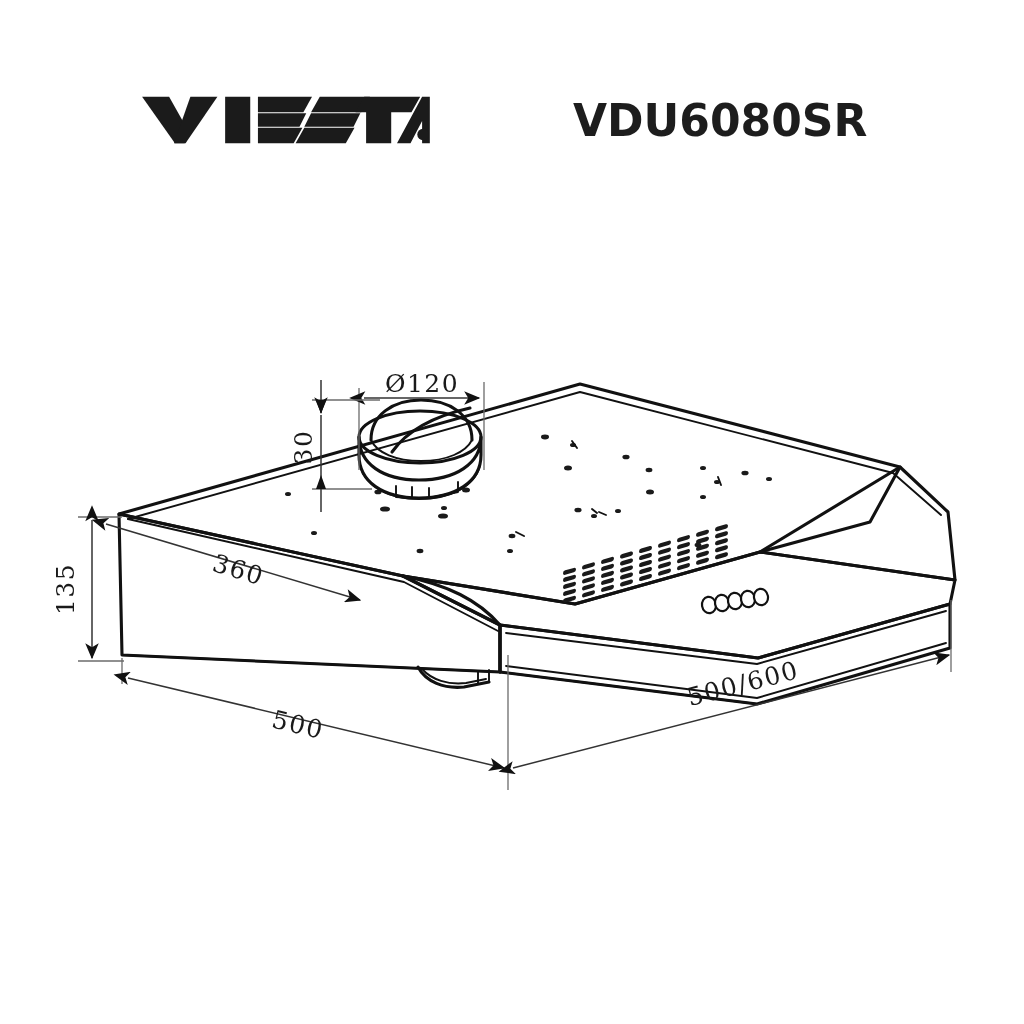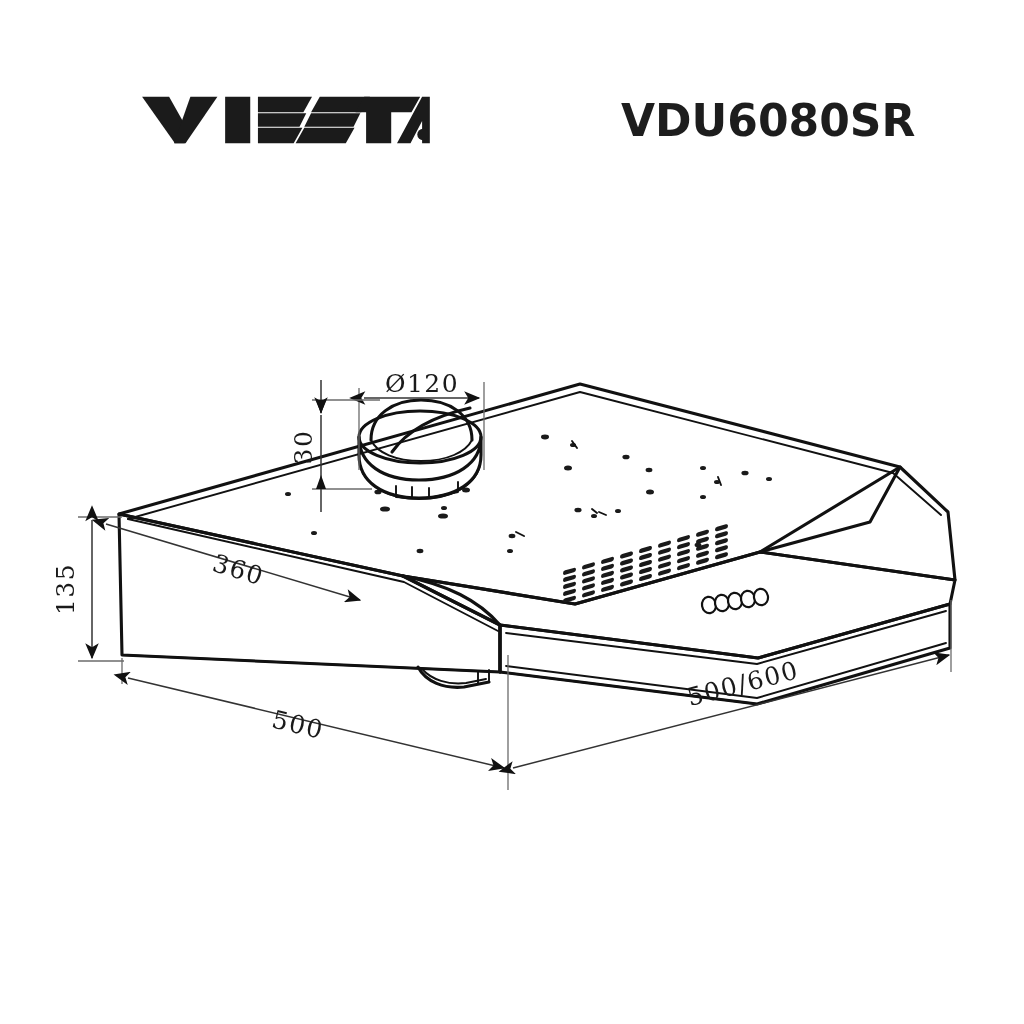--- a/index.html
+++ b/index.html
@@ -22,21 +22,20 @@
   }
   .model-text{
     position:absolute;left:573px;top:98px;
     font-family:"DejaVu Sans",sans-serif;
     font-weight:700;
     font-size:44px;
     letter-spacing:0px;
     color:#1d1d1d;
     line-height:46px;
     white-space:nowrap;
-    margin-left:48px;
   }
 
   
   .draw{position:absolute;left:0;top:0;width:1024px;height:1024px;}
   .ol{fill:none;stroke:#111111;stroke-width:3.1;stroke-linejoin:round;stroke-linecap:round;}
   .ol-thin{fill:none;stroke:#111111;stroke-width:1.9;stroke-linejoin:round;stroke-linecap:round;}
   .dimline{fill:none;stroke:#333333;stroke-width:1.5;}
   .extline{fill:none;stroke:#6b6b6b;stroke-width:1.3;}
   .arrowfill{fill:#111111;}
   .slot{fill:#1a1a1a;}

